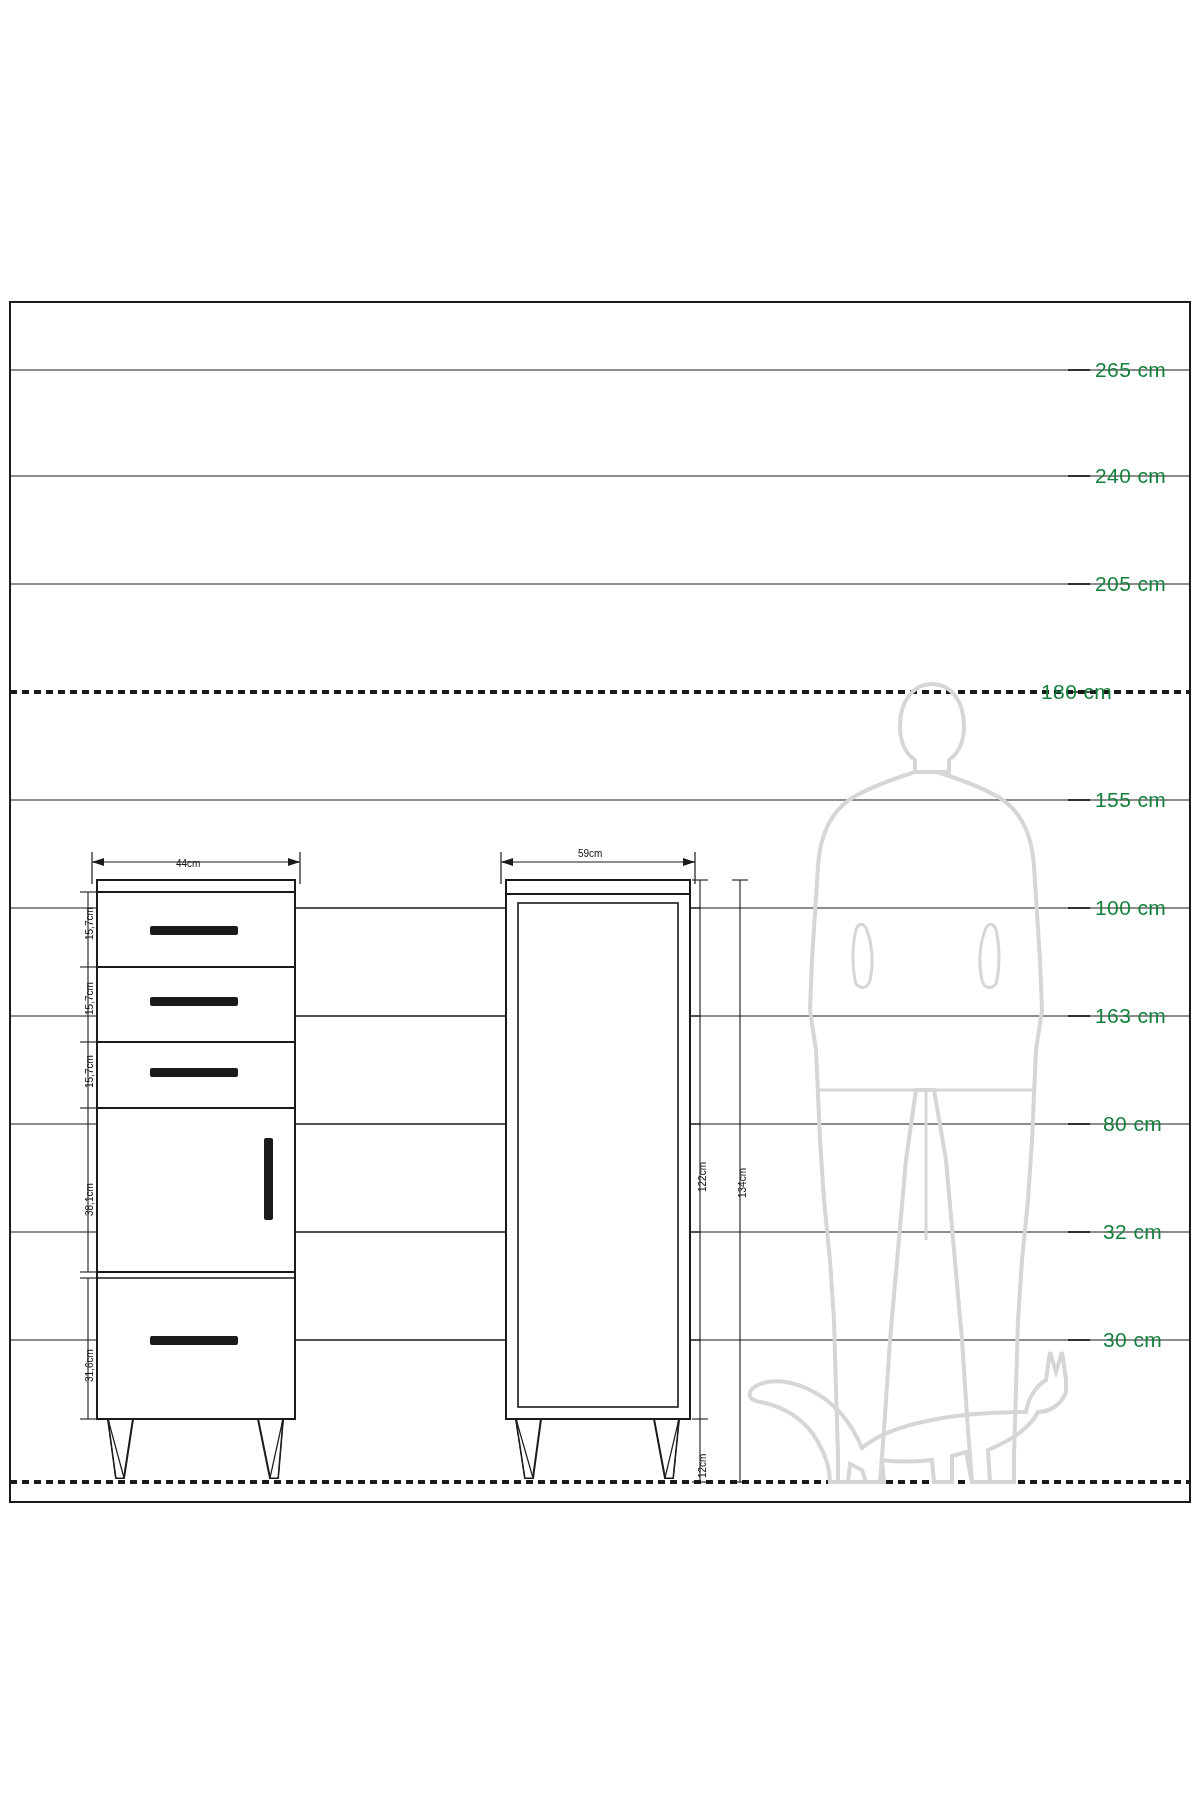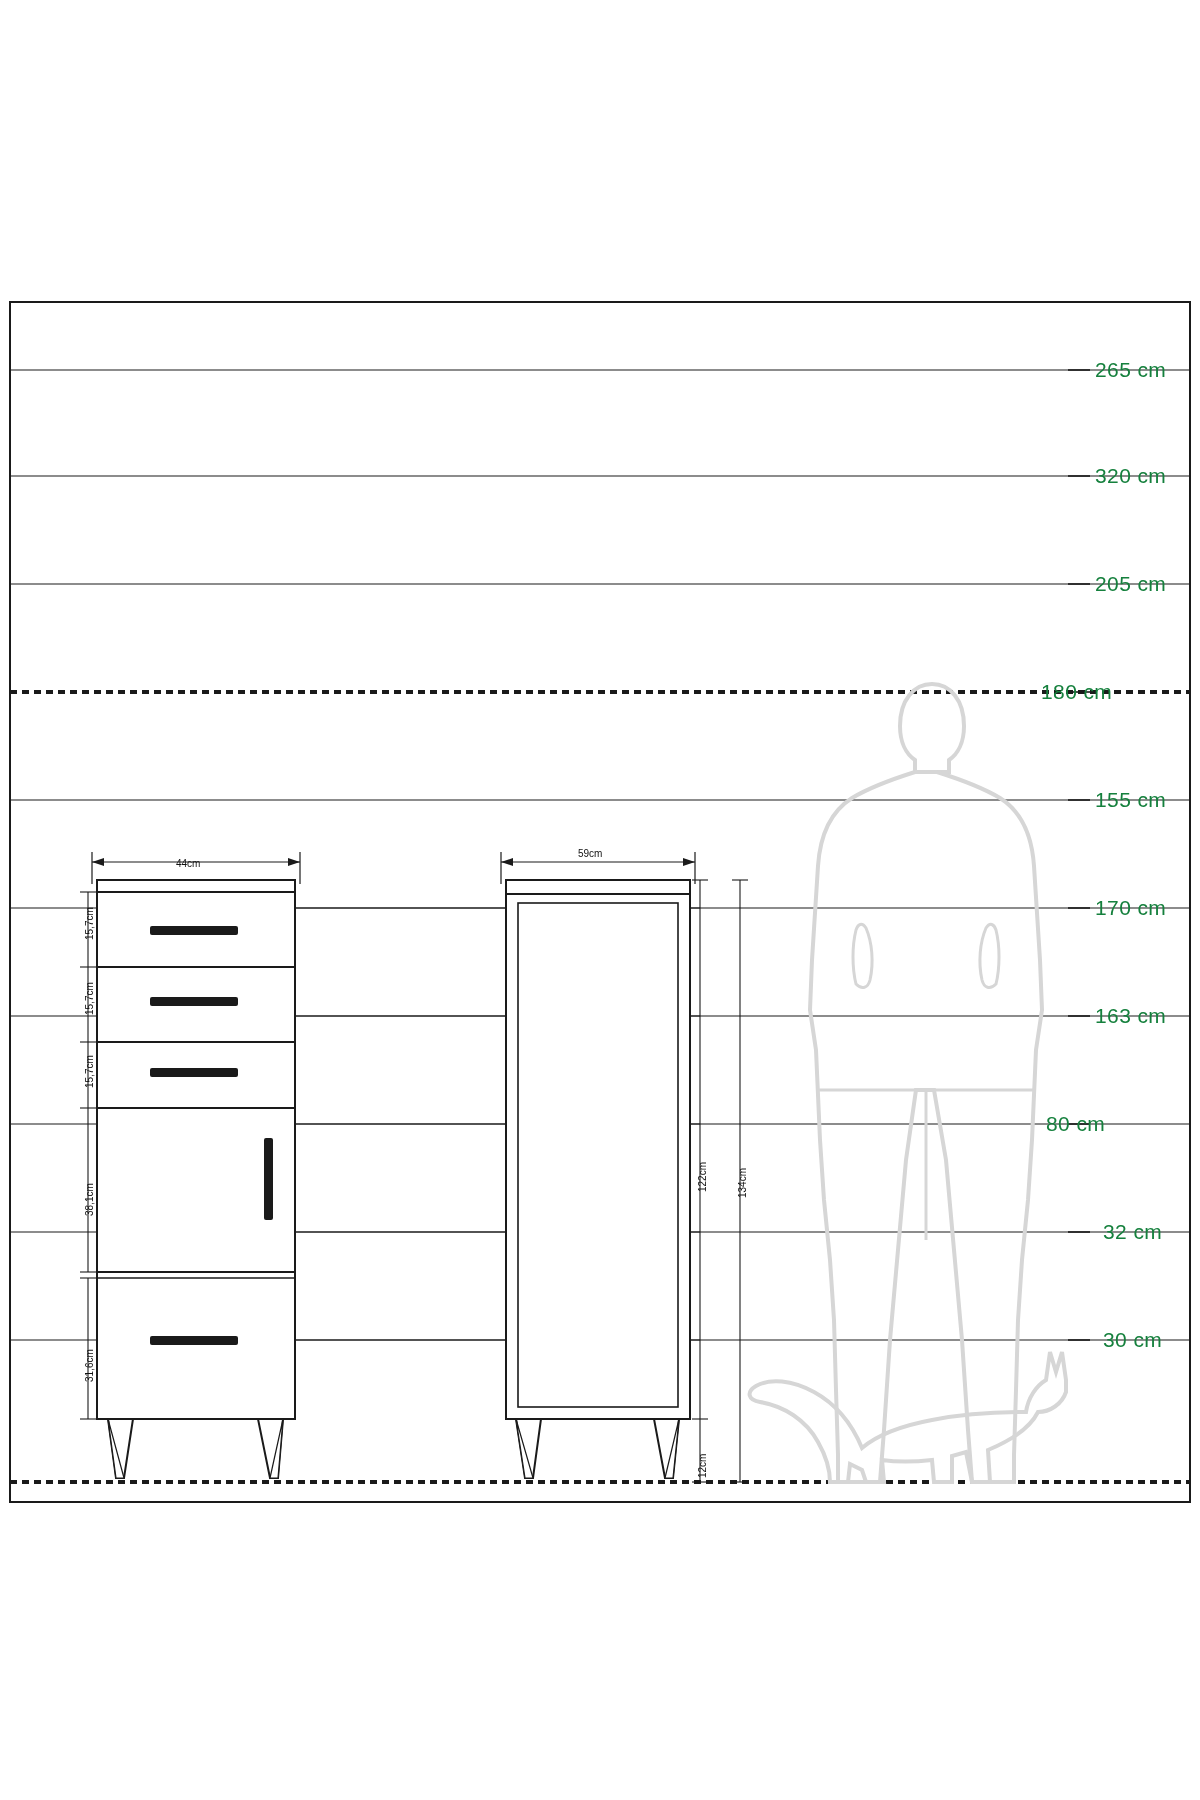--- a/index.html
+++ b/index.html
@@ -209,27 +209,27 @@
              L966 1452 L972 1482 L990 1482
              L988 1450
              C1012 1440 1030 1428 1038 1412
              C1050 1412 1062 1404 1066 1392 Z"></path>
   </g>
 
 </svg>
 </div>
 
 <div class="scale-label" style="left:1095px; top:358px;">265 cm</div>
-<div class="scale-label" style="left:1095px; top:464px;">320 cm</div>
+<div class="scale-label" style="left:1095px; top:464px;">240 cm</div>
 <div class="scale-label" style="left:1095px; top:572px;">205 cm</div>
 <div class="scale-label" style="left:1041px; top:680px;">180 cm</div>
 <div class="scale-label" style="left:1095px; top:788px;">155 cm</div>
-<div class="scale-label" style="left:1095px; top:896px;">170 cm</div>
+<div class="scale-label" style="left:1095px; top:896px;">100 cm</div>
 <div class="scale-label" style="left:1095px; top:1004px;">163 cm</div>
-<div class="scale-label" style="left:1046px; top:1112px;">80 cm</div>
+<div class="scale-label" style="left:1103px; top:1112px;">80 cm</div>
 <div class="scale-label" style="left:1103px; top:1220px;">32 cm</div>
 <div class="scale-label" style="left:1103px; top:1328px;text-align:center;">30 cm</div>
 
 <div class="dim-label" style="left:176px; top:848px;margin-top:10px;">44cm</div>
 <div class="dim-label" style="left:578px; top:848px;">59cm</div>
 
 <div class="dim-label vert" style="left:84px; top:940px; transform:rotate(-90deg);">15,7cm</div>
 <div class="dim-label vert" style="left:84px; top:1015px; transform:rotate(-90deg);">15,7cm</div>
 <div class="dim-label vert" style="left:84px; top:1088px; transform:rotate(-90deg);">15,7cm</div>
 <div class="dim-label vert" style="left:84px; top:1216px; transform:rotate(-90deg);">38,1cm</div>

